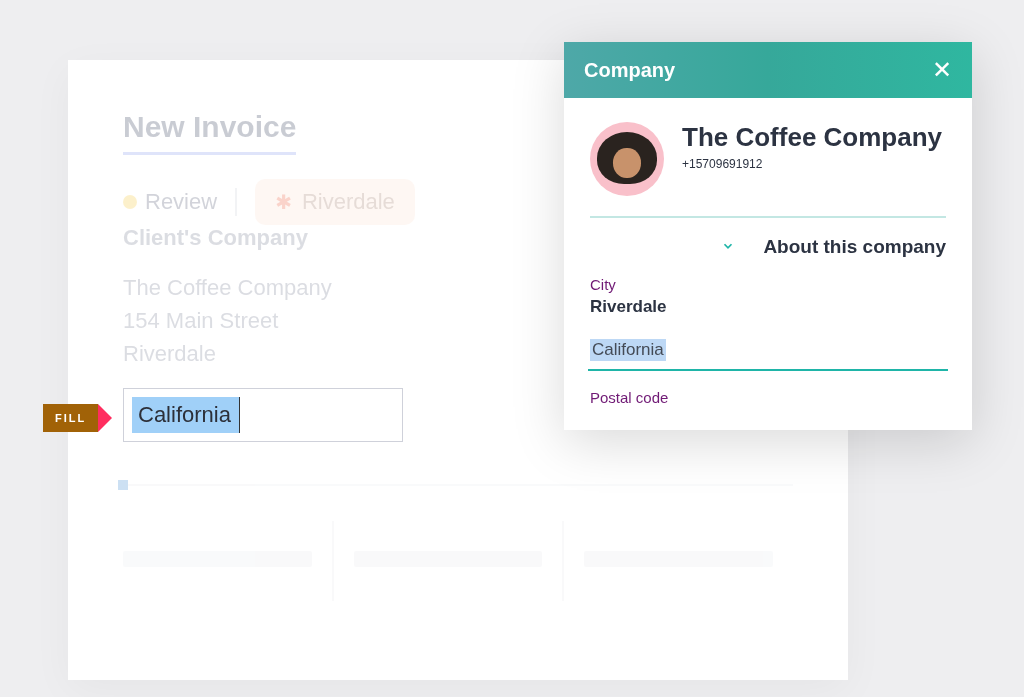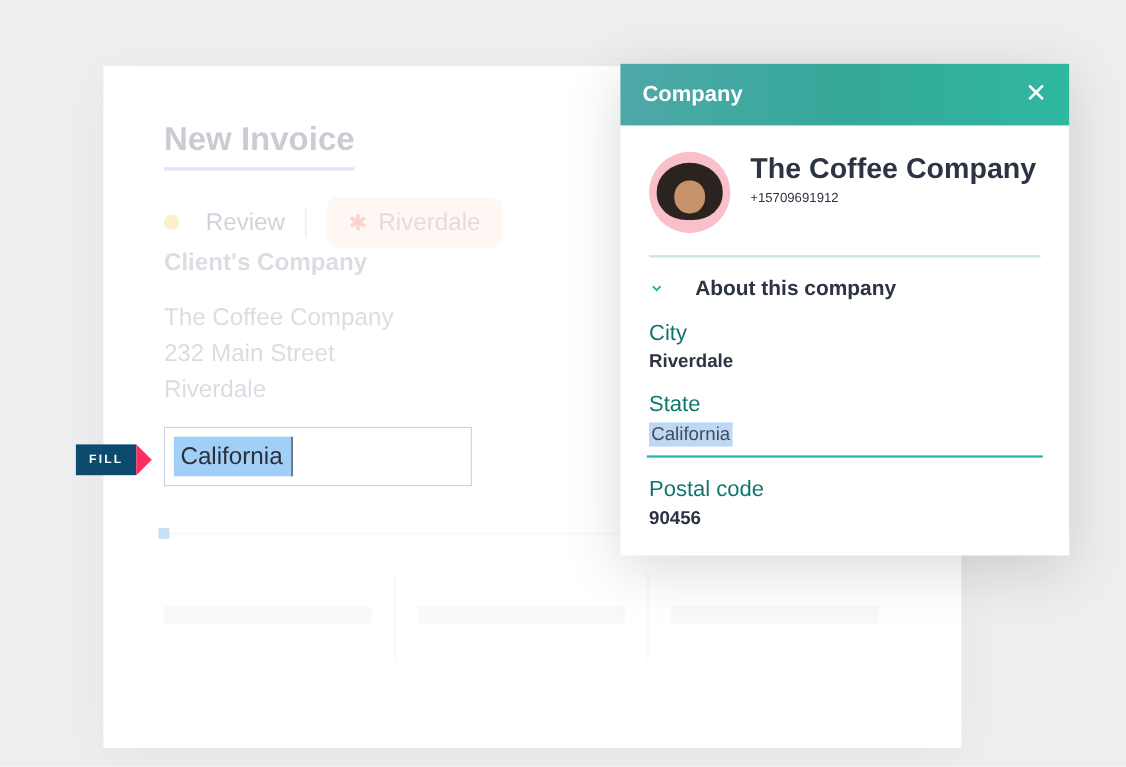--- a/index.html
+++ b/index.html
@@ -6,21 +6,21 @@
     body {
       font-family: -apple-system, BlinkMacSystemFont, 'Segoe UI', Arial, sans-serif;
       background: #eeeef0;
       width: 1024px;
       height: 697px;
       position: relative;
       overflow: hidden;
     }
     .invoice-card {
       position: absolute;
-      left: 94px;
+      left: 68px;
       top: 60px;
       width: 780px;
       height: 620px;
       background: #fff;
       padding: 50px 55px;
       box-shadow: 0 10px 40px rgba(0,0,0,0.04);
     }
     .dimmed { opacity: 0.45; }
     .tab-title {
       font-size: 30px;
@@ -32,21 +32,21 @@
     }
     .chip-row {
       display: flex;
       align-items: center;
       gap: 18px;
       margin-top: 24px;
     }
     .chip-review {
       display: flex;
       align-items: center;
-      gap: 24px;
+      gap: 8px;
       font-size: 22px;
       color: #9ca0ae;
     }
     .dot-yellow { width: 14px; height: 14px; border-radius: 50%; background: #f9e08d; }
     .divider-v { width: 2px; height: 28px; background: #e4e5ea; }
     .chip-automated {
       display: flex;
       align-items: center;
       gap: 10px;
       padding: 10px 20px;
@@ -90,21 +90,21 @@
     }
     .fill-tag {
       position: absolute;
       left: -80px;
       top: 16px;
       height: 28px;
       display: flex;
       align-items: center;
     }
     .fill-tag-body {
-      background: #0c4a6e;
+      background: #a16207;
       color: #fff;
       font-size: 11px;
       font-weight: 700;
       letter-spacing: 2px;
       padding: 0 12px;
       height: 100%;
       display: flex;
       align-items: center;
     }
     .fill-tag-arrow {
@@ -130,21 +130,21 @@
       height: 80px;
       padding: 30px 20px 0 20px;
     }
     .skel-col:first-child { border-left: none; padding-left: 0; }
     .skel-bar { height: 16px; background: #f2f3f6; border-radius: 2px; }
 
     
     .popover {
       position: absolute;
       right: 52px;
-      top: 58px;
+      top: 42px;
       width: 408px;
       background: #fff;
       box-shadow: 0 12px 50px rgba(0,0,0,0.15);
     }
     .popover-header {
       height: 56px;
       background: linear-gradient(90deg, #4ea8a8 0%, #36a89a 50%, #2fb7a0 100%);
       display: flex;
       align-items: center;
       justify-content: space-between;
@@ -170,25 +170,25 @@
     .avatar-face {
       position: absolute; width: 28px; height: 30px;
       background: #c8926b;
       border-radius: 48%;
       top: 26px; left: 23px;
     }
     .company-name { font-size: 26px; font-weight: 800; color: #2c3342; line-height: 1.2; }
     .company-url { color: #1fb5a8; font-weight: 700; font-size: 17px; margin-top: 8px; }
     .company-phone { color: #2c3342; font-size: 12px; margin-top: 4px; }
     .hr-teal { height: 2px; background: #c3e7e3; margin: 20px 0 18px 0; }
-    .about-row { display: flex; align-items: center; gap: 28px; cursor: pointer; }
+    .about-row { display: flex; align-items: center; gap: 28px; cursor: pointer; justify-content: flex-end; }
     .chev { color: #1fb5a8; font-size: 14px; }
     .about-text { font-size: 19px; font-weight: 700; color: #2c3342; }
     .field { margin-top: 18px; }
-    .field-label { font-size: 20px; color: #0f766e; }
+    .field-label { font-size: 15px; color: #701a75; }
     .field-value { font-size: 17px; font-weight: 700; color: #2c3342; margin-top: 4px; }
     .state-field { position: relative; margin-top: 18px; padding-bottom: 10px; }
     .state-highlight { background: #bdd8f5; display: inline-block; padding: 1px 2px; font-size: 17px; color: #444b56; font-weight: 500; margin-top: 4px; }
     .state-underline { position: absolute; left: -2px; right: -2px; bottom: 0; height: 2px; background: #1fb5a8; }
   </style>
 </head>
 <body>
 
 <div class="invoice-card">
   <div class="dimmed">
@@ -200,21 +200,21 @@
       </div>
       <div class="divider-v"></div>
       <div class="chip-automated">
         <span class="sprocket">✱</span>
         <span>Riverdale</span>
       </div>
     </div>
     <div class="section-label">Client's Company</div>
     <div class="address-block">
       <div>The Coffee Company</div>
-      <div>232 Main Street</div>
+      <div>154 Main Street</div>
       <div>Riverdale</div>
     </div>
   </div>
 
   <div class="input-row">
     <div class="fill-tag">
       <div class="fill-tag-body">FILL</div>
       <div class="fill-tag-arrow"></div>
     </div>
     <div class="state-input">
@@ -265,22 +265,20 @@
             <polyline points="6 9 12 15 18 9"></polyline>
           </svg>
       </span>
       <span class="about-text">About this company</span>
     </div>
     <div class="field">
       <div class="field-label">City</div>
       <div class="field-value">Riverdale</div>
     </div>
     <div class="state-field">
-      <div class="field-label">State</div>
       <span class="state-highlight">California</span>
       <div class="state-underline"></div>
     </div>
     <div class="field">
       <div class="field-label">Postal code</div>
-      <div class="field-value">90456</div>
     </div>
   </div>
 </div>
 
 </body></html>

